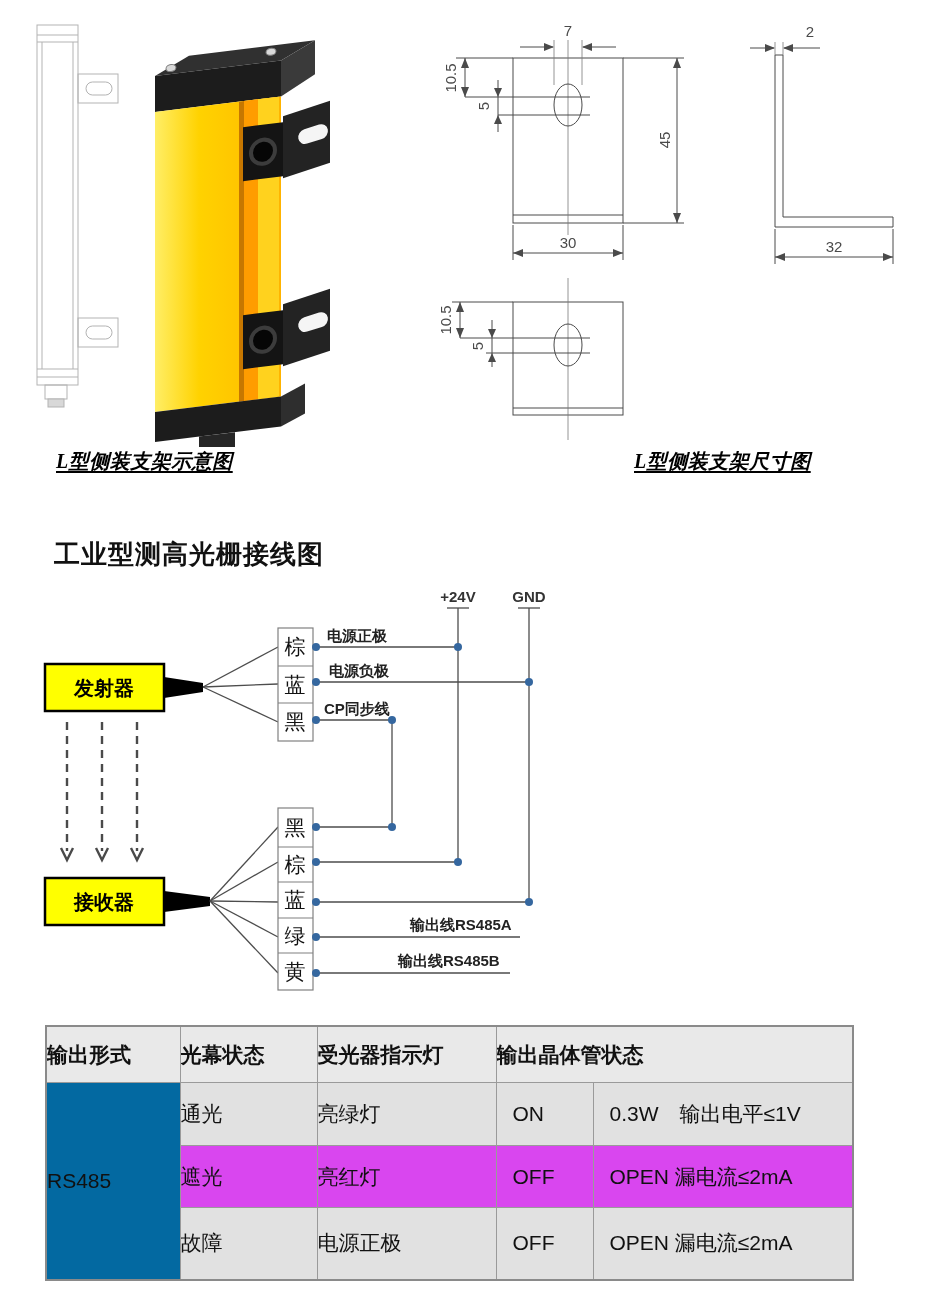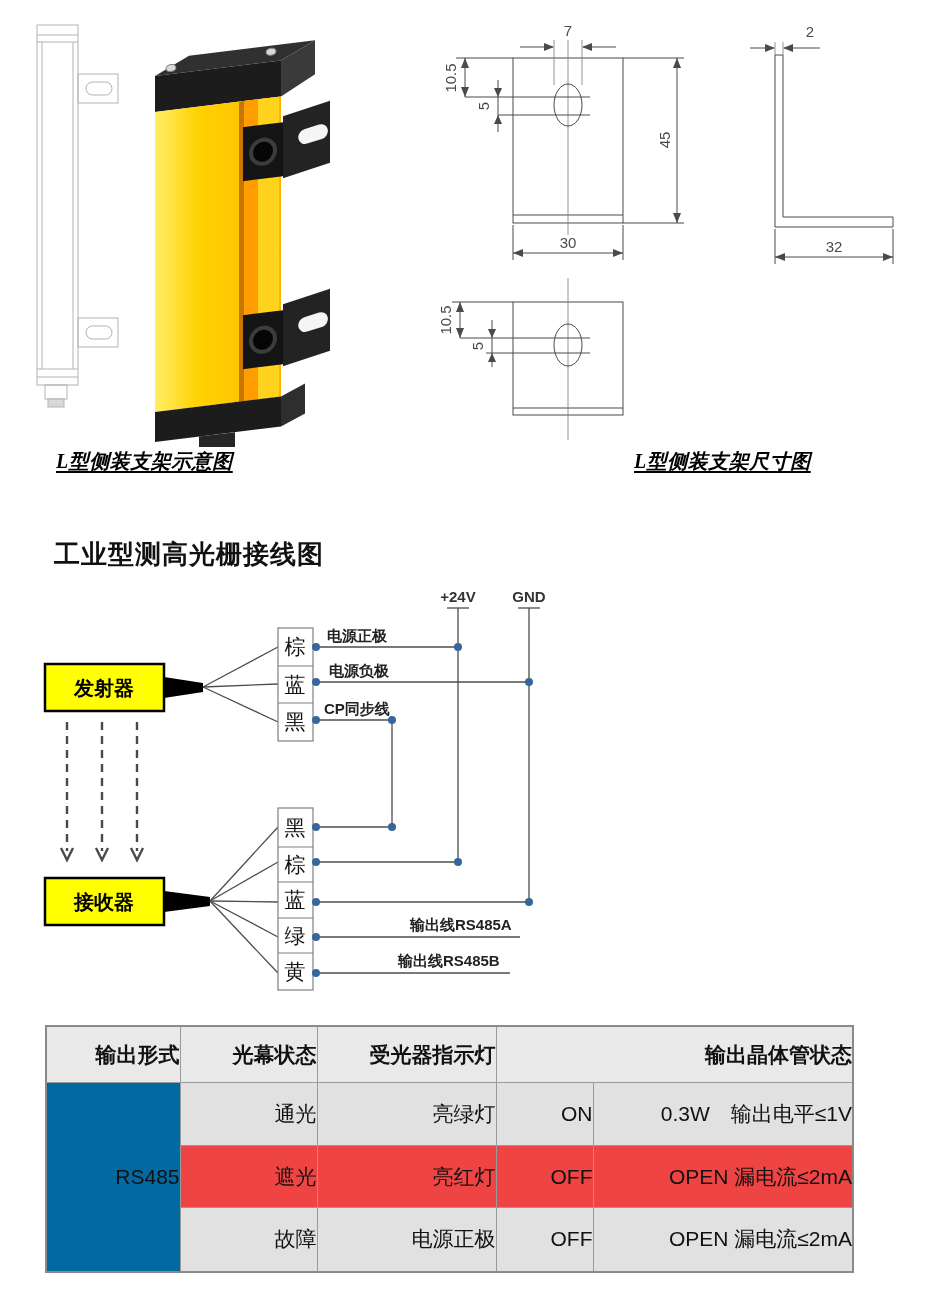--- a/index.html
+++ b/index.html
@@ -20,21 +20,21 @@
   
   .notes{font-size:19px;line-height:25px;white-space:nowrap;}
   .notes .note-label{font-weight:bold;}
   .notes .note-value{font-family:"Liberation Serif","DejaVu Serif",serif;}
   
   table.status{
     border-collapse:collapse;table-layout:fixed;width:807px;
     font-size:21px;color:#111;
   }
   table.status td,table.status th{
-    border:1.6px solid #9a9a9a;text-align:right;vertical-align:middle;
+    border:1.6px solid #9a9a9a;text-align:left;vertical-align:middle;
     padding:0;overflow:hidden;
   }
   table.status{border:2px solid #8a8a8a;}
   table.status th{font-weight:bold;height:55px;}
   .cell-left{text-align:right;padding-left:16px !important;}
   
   svg text{font-family:"Liberation Sans","DejaVu Sans",sans-serif;}
   .dim-text{fill:#4a4a4a;font-size:15px;}
   .cadline{stroke:#4a4a4a;stroke-width:1;fill:none;}
   .thinline{stroke:#7a7a7a;stroke-width:0.8;fill:none;}
@@ -304,27 +304,27 @@
       <th>受光器指示灯</th>
       <th colspan="2">输出晶体管状态</th>
     </tr>
     <tr style="background:#e1e1e1;height:63px;">
       <td rowspan="3" style="background:#0369a1;">RS485</td>
       <td>通光</td>
       <td>亮绿灯</td>
       <td class="cell-left">ON</td>
       <td class="cell-left">0.3W　输出电平≤1V</td>
     </tr>
-    <tr style="background:#ef4444;height:62px;">
+    <tr style="background:#d946ef;height:62px;">
       <td>遮光</td>
       <td>亮红灯</td>
       <td class="cell-left">OFF</td>
       <td class="cell-left">OPEN 漏电流≤2mA</td>
     </tr>
-    <tr style="background:#e1e1e1;height:64px;">
+    <tr style="background:#e1e1e1;height:72px;">
       <td>故障</td>
       <td>电源正极</td>
       <td class="cell-left">OFF</td>
       <td class="cell-left">OPEN 漏电流≤2mA</td>
     </tr>
   </tbody>
     </table>
 
 </div>
 

